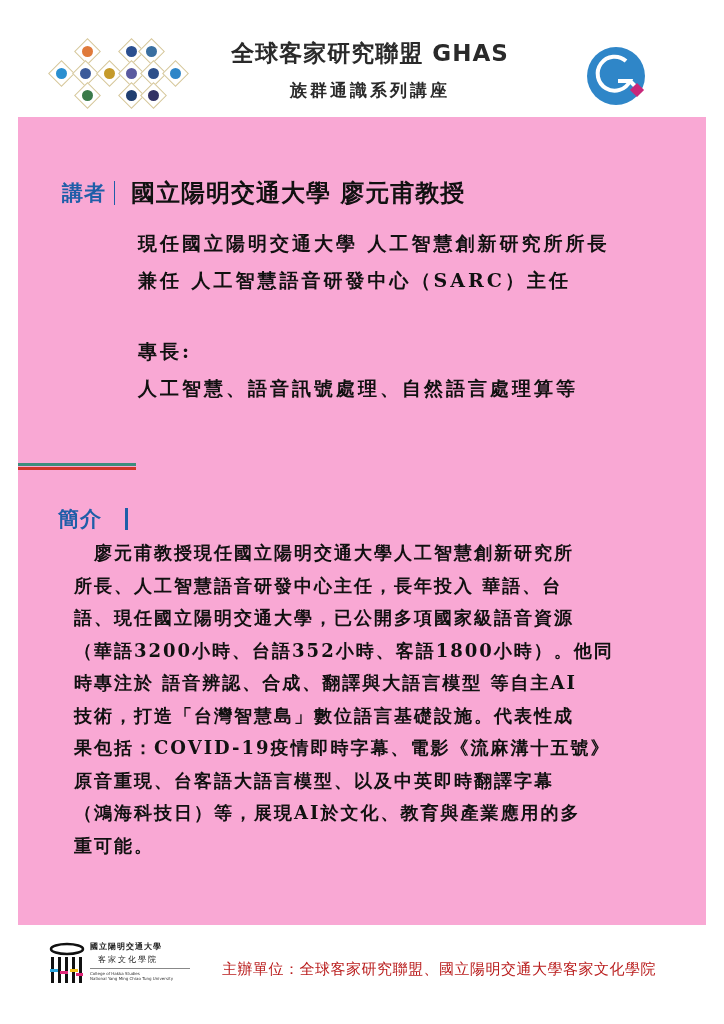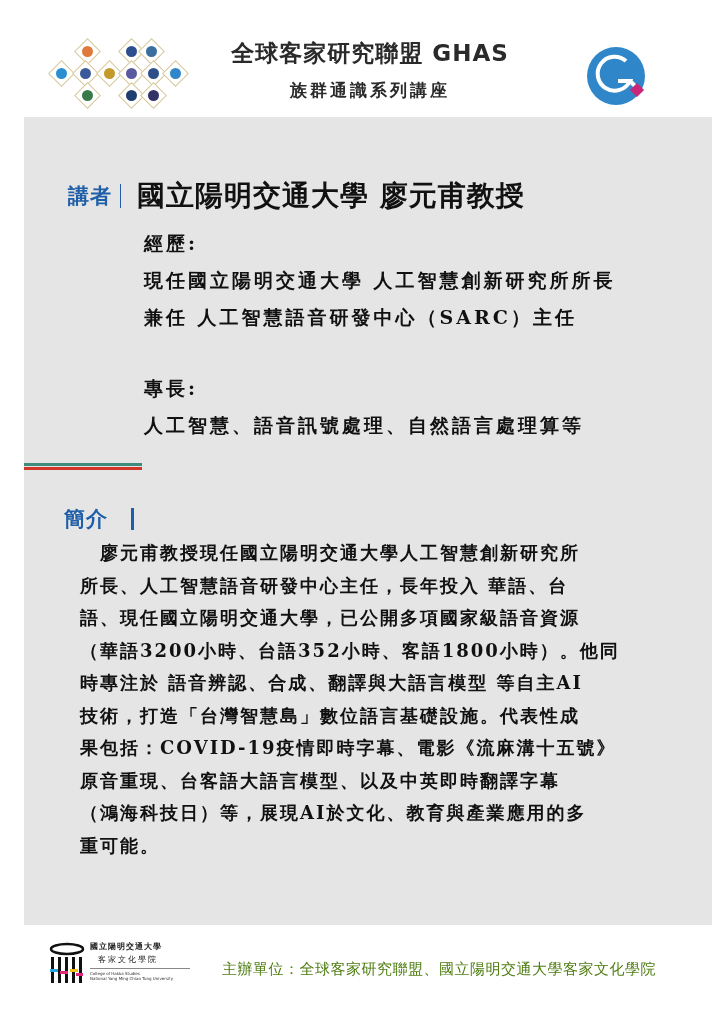--- a/index.html
+++ b/index.html
@@ -15,26 +15,26 @@
     }
     .diamond .dot {
       position: absolute; left: 3px; top: 3px; width: 11px; height: 11px; border-radius: 50%;
       transform: rotate(-45deg);
     }
     .title-block { position: absolute; left: 190px; top: 36px; width: 360px; text-align: center; }
     .title-line1 { font-size: 23px; font-weight: bold; color: #2a2a2a; letter-spacing: 1px; line-height: 34px; }
     .title-line2 { font-size: 17px; font-weight: bold; color: #2a2a2a; letter-spacing: 3px; line-height: 40px; }
     .ghas-logo { position: absolute; left: 586px; top: 45px; width: 62px; height: 62px; }
 
-    .panel { position: absolute; left: 18px; top: 117px; width: 688px; height: 808px; background: #e5e5e5; margin-left: 6px; }
+    .panel { position: absolute; left: 18px; top: 117px; width: 688px; height: 808px; background: #f9a8d4; }
 
     .speaker-row { position: absolute; left: 44px; top: 60px; display: flex; align-items: center; }
     .label-blue { font-size: 21px; font-weight: bold; color: #1f5ea8; letter-spacing: 1px; }
     .vbar { width: 1px; height: 24px; background: #1f5ea8; margin: 0 16px 0 8px; }
-    .speaker-name { font-size: 28px; font-weight: bold; color: #111; letter-spacing: 1px; }
+    .speaker-name { font-size: 24px; font-weight: bold; color: #111; letter-spacing: 1px; }
 
     .bio { position: absolute; left: 120px; top: 108px; font-family: "DejaVu Serif", serif; font-weight: bold; font-size: 19px; line-height: 37px; color: #111; letter-spacing: 3px; }
     .bio .gap { height: 34px; }
 
     .divider { position: absolute; left: 0; top: 346px; width: 118px; }
     .divider .green { height: 3px; background: #3d8d7e; }
     .divider .red { height: 3px; background: #d2362a; margin-top: 1px; }
 
     .intro-row { position: absolute; left: 40px; top: 388px; display: flex; align-items: center; gap: 13px; }
     .intro-bar { width: 3px; height: 22px; background: #1f5ea8; margin-left: 10px; }
@@ -43,21 +43,21 @@
     .intro-text .line { white-space: nowrap; }
 
     .footer { position: absolute; left: 4px; top: 925px; width: 724px; height: 99px; padding-left: 37px; }
     .hakka-logo { position: absolute; left: 44px; top: 16px; width: 140px; height: 44px; }
     .hakka-mark { position: absolute; left: 0; top: 0; width: 38px; height: 44px; }
     .hakka-text { position: absolute; left: 42px; top: 0; width: 100px; font-family: "DejaVu Serif", serif; }
     .hakka-cn1 { font-size: 8px; font-weight: bold; letter-spacing: 1px; color: #222; }
     .hakka-cn2 { font-size: 8px; font-weight: normal; letter-spacing: 2px; color: #222; padding-left: 8px; margin-top: 2px; }
     .hakka-rule { height: 1px; background: #888; margin: 3px 0 2px; }
     .hakka-en { font-size: 4px; color: #333; font-family: "DejaVu Sans", sans-serif; line-height: 5px; }
-    .organizer { position: absolute; left: 218px; top: 35px; font-size: 15px; color: #4d7c0f; letter-spacing: 0.5px; }
+    .organizer { position: absolute; left: 218px; top: 35px; font-size: 15px; color: #b91c1c; letter-spacing: 0.5px; }
   </style>
 </head>
 <body>
 
 <div class="header">
   <div class="logos-cluster">
     <div class="diamond" style="left:38px;top:4px">
         <div class="dot" style="background:#e07a3a"></div>
       </div>
     <div class="diamond" style="left:82px;top:4px">
@@ -109,21 +109,20 @@
 </div>
 
 <div class="panel">
   <div class="speaker-row">
     <span class="label-blue">講者</span>
     <span class="vbar"></span>
     <span class="speaker-name">國立陽明交通大學 廖元甫教授</span>
   </div>
 
   <div class="bio">
-    <div>經歷:</div>
     <div>現任國立陽明交通大學 人工智慧創新研究所所長</div>
     <div>兼任 人工智慧語音研發中心（SARC）主任</div>
     <div class="gap"></div>
     <div>專長:</div>
     <div>人工智慧、語音訊號處理、自然語言處理算等</div>
   </div>
 
   <div class="divider">
     <div class="green"></div>
     <div class="red"></div>

